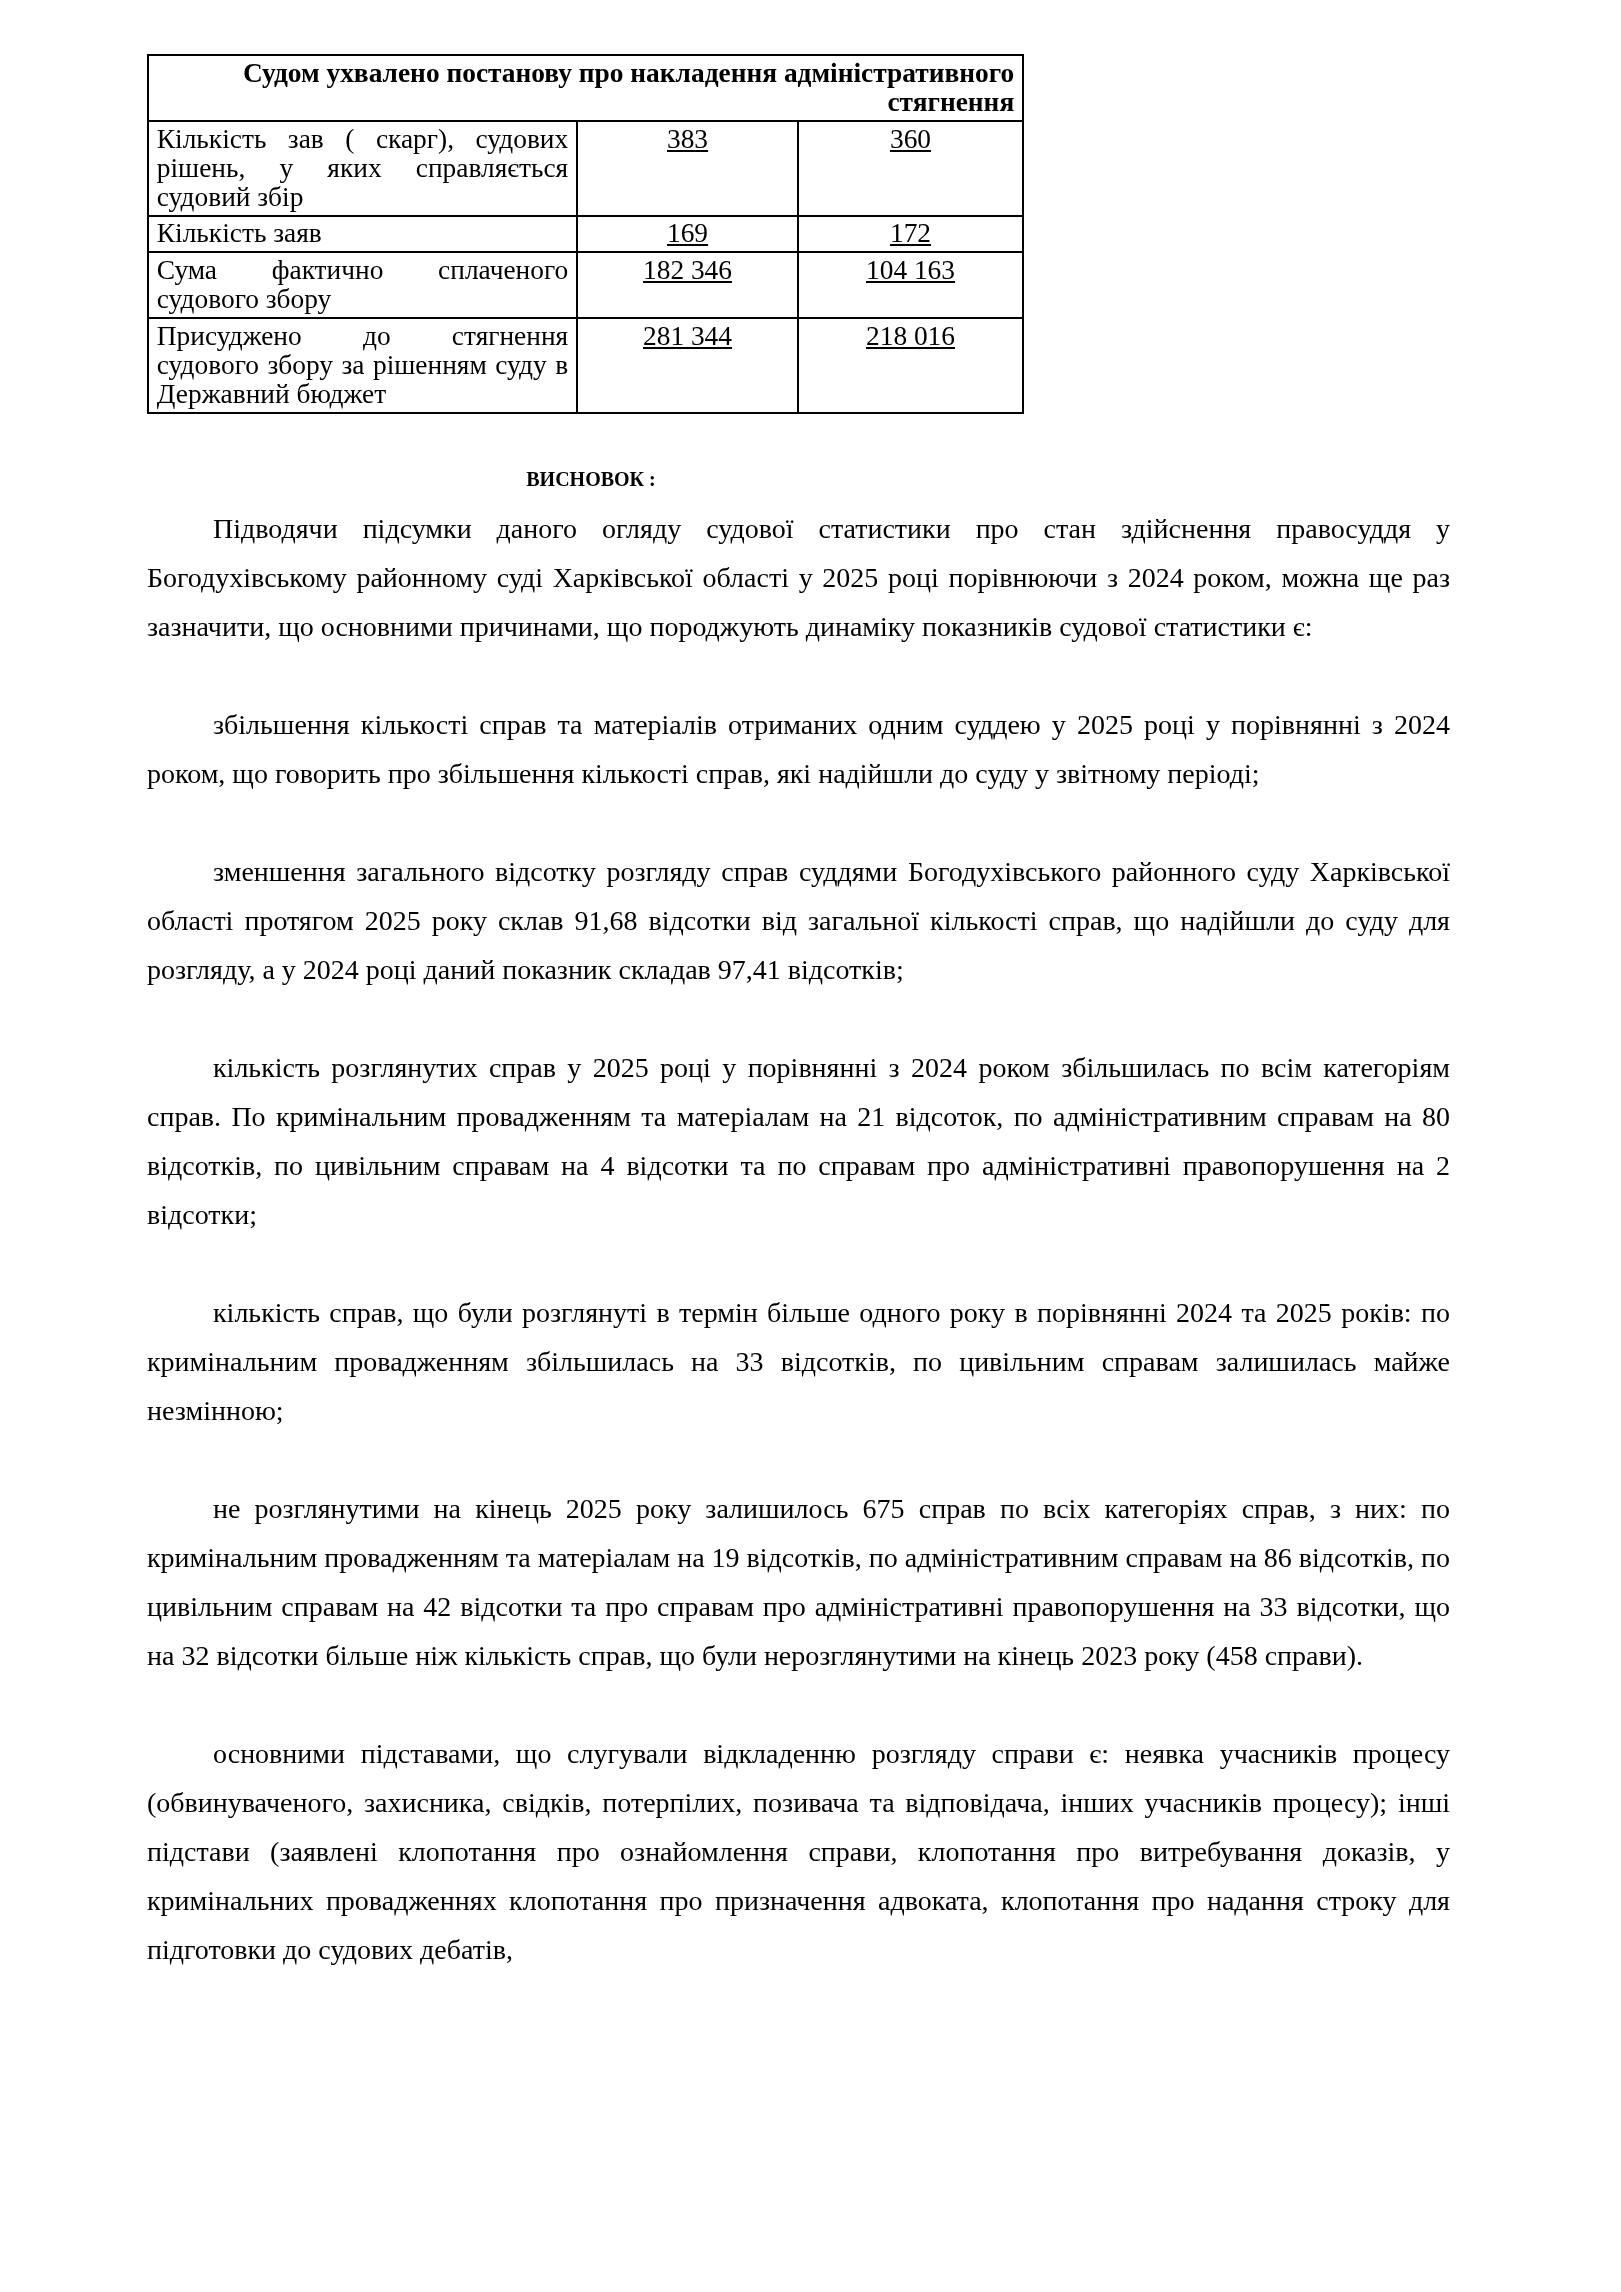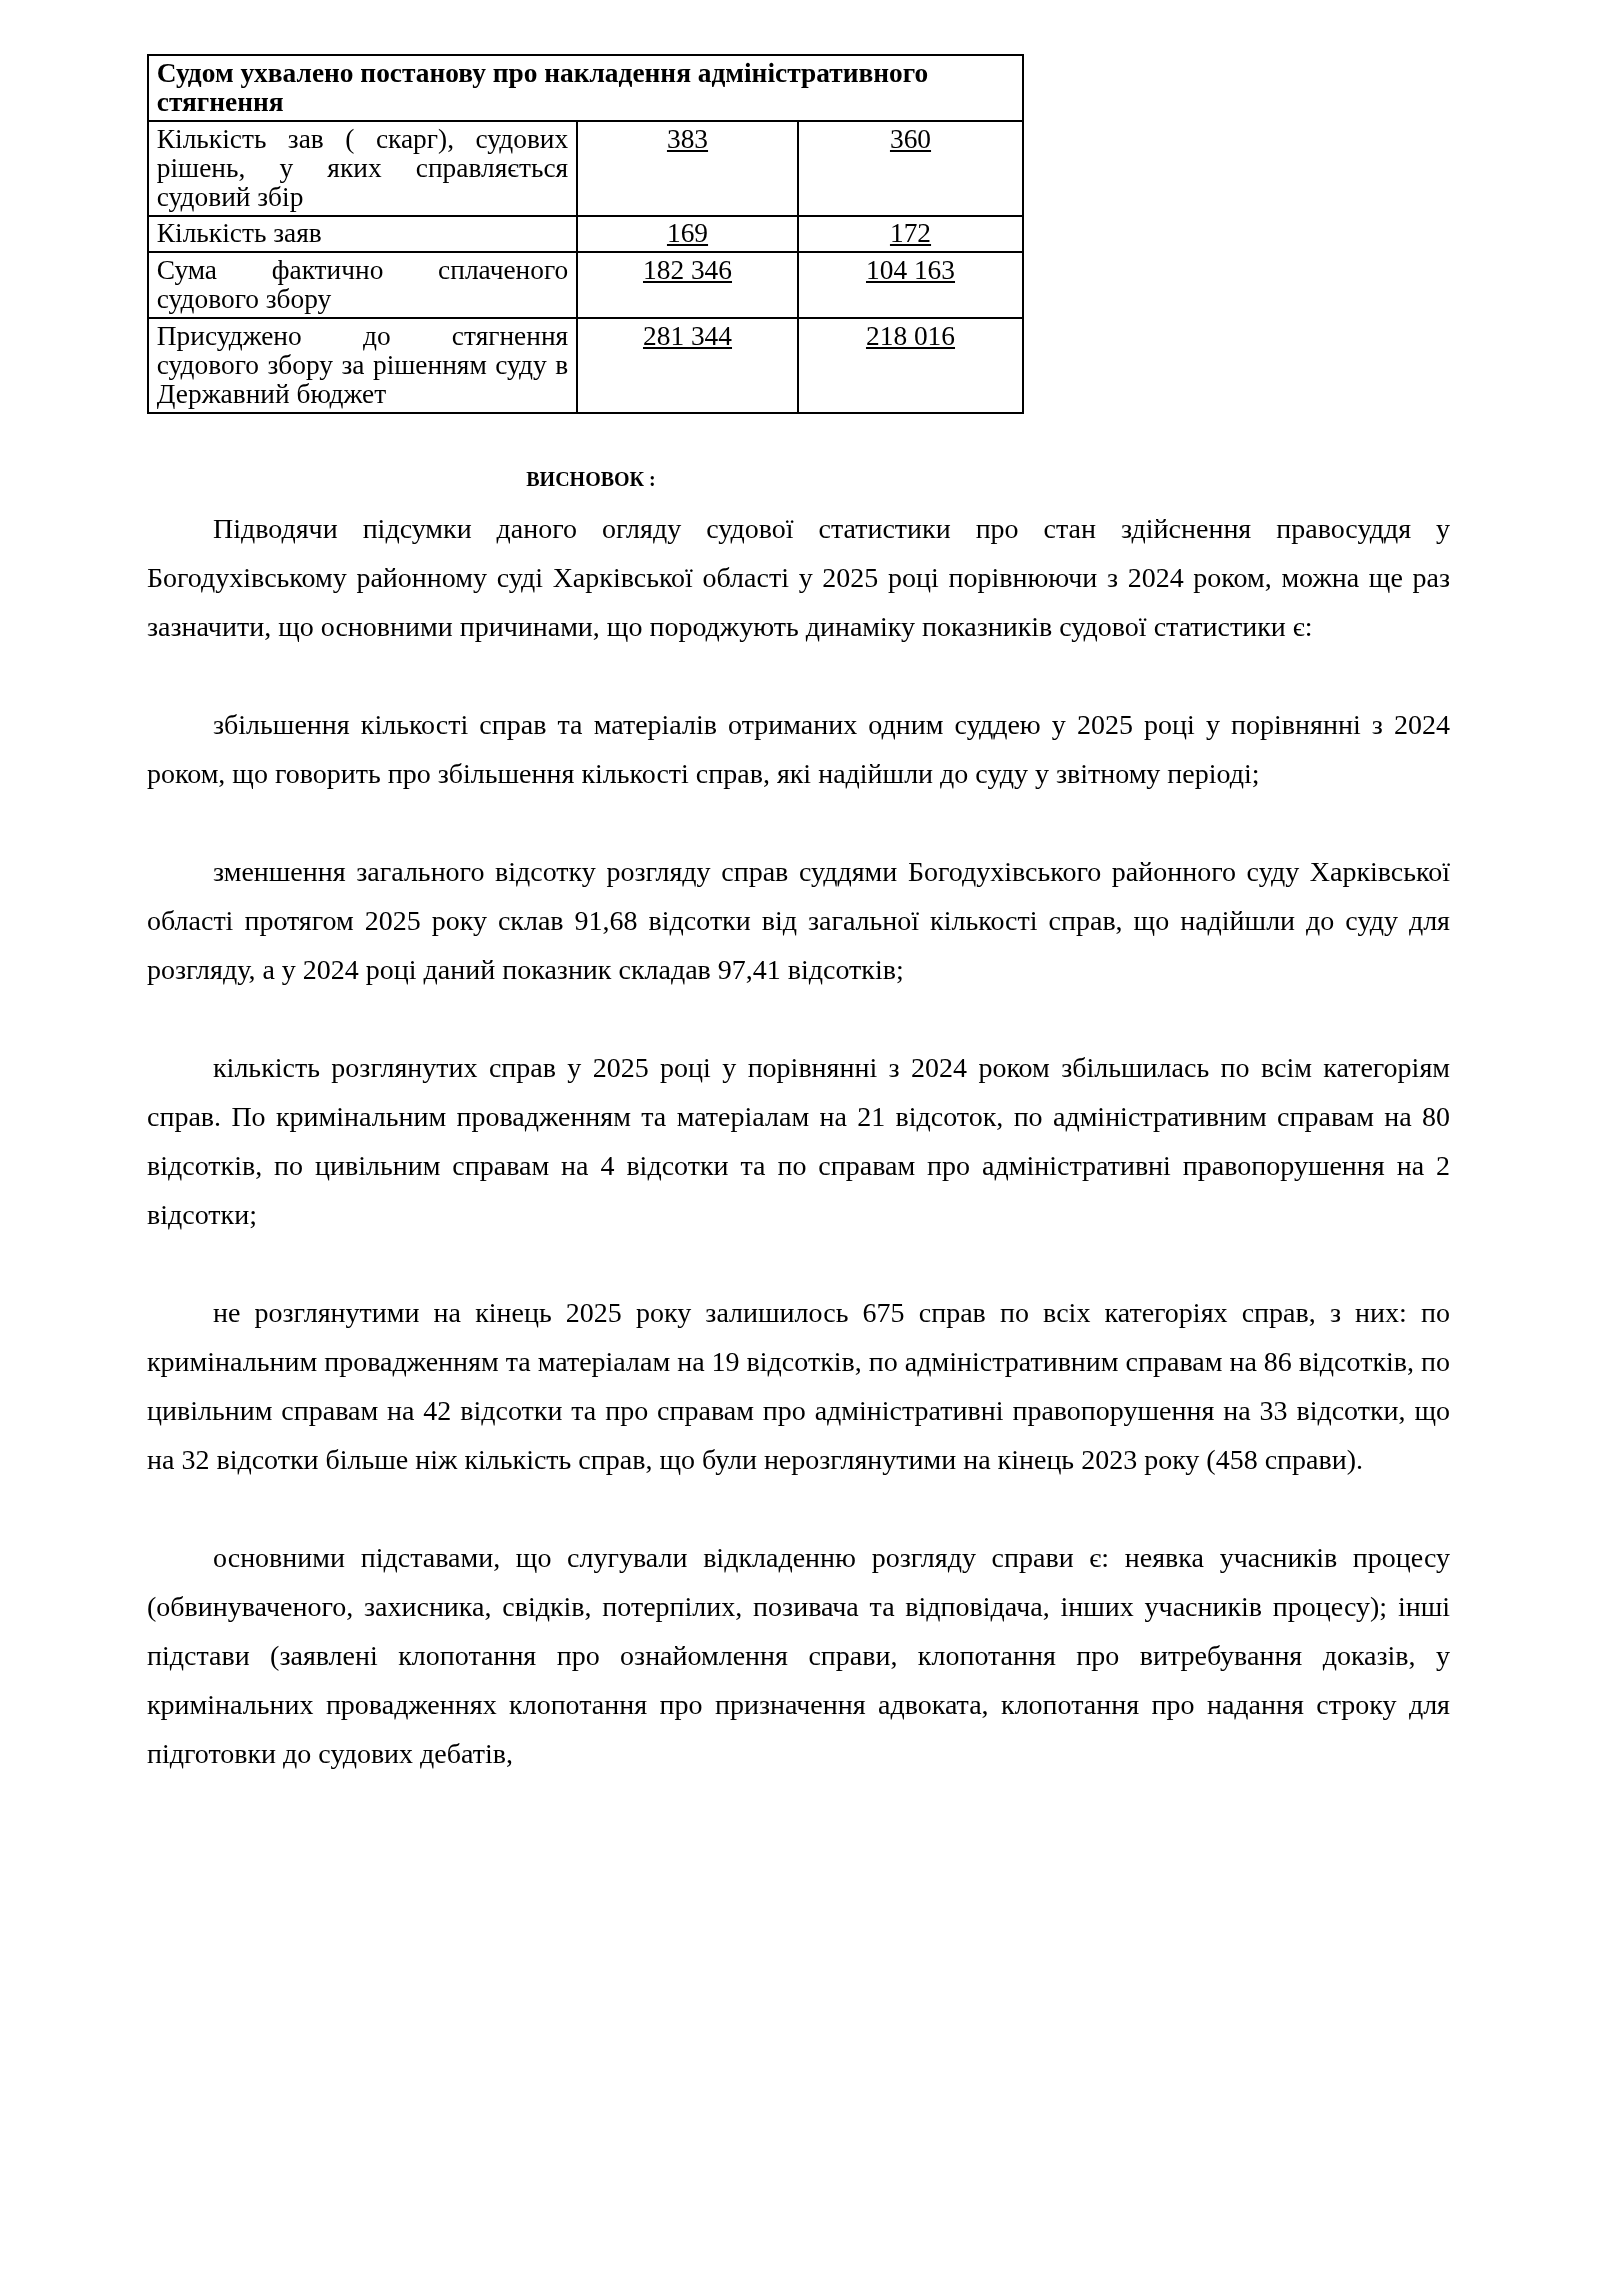--- a/index.html
+++ b/index.html
@@ -30,21 +30,21 @@
   table.stats-table td {
     border: 2px solid #000000;
     font-size: 27.4px;
     line-height: 29px;
     padding: 2.9px 7.8px;
     vertical-align: top;
     box-sizing: border-box;
   }
   td.t-header {
     font-weight: bold;
-    text-align: left;
+    text-align: right;
   }
   td.t-label {
     text-align: justify;
   }
   td.t-val {
     text-align: center;
     text-decoration: underline;
   }
   col.c1 { width: 429px; }
   col.c2 { width: 221px; }
@@ -111,18 +111,19 @@
     </tbody>
   </table>
 
   <h2 class="conclusion">ВИСНОВОК :</h2>
 
   <div class="text-block">
     <p class="body-par">Підводячи підсумки даного огляду судової статистики про стан здійснення правосуддя у Богодухівському районному суді Харківської області у 2025 році порівнюючи з 2024 роком, можна ще раз зазначити, що основними причинами, що породжують динаміку показників судової статистики є:</p>
     <p class="body-par">збільшення кількості справ та матеріалів отриманих одним суддею у 2025 році у порівнянні з 2024 роком, що говорить про збільшення кількості справ, які надійшли до суду у звітному періоді;</p>
     <p class="body-par">зменшення  загального відсотку розгляду справ суддями Богодухівського районного суду Харківської області  протягом 2025 року склав 91,68 відсотки від загальної кількості справ, що надійшли до суду для розгляду, а у 2024 році даний показник складав 97,41 відсотків;</p>
     <p class="body-par">кількість розглянутих справ у 2025 році у порівнянні з 2024 роком збільшилась по всім категоріям справ. По кримінальним провадженням та матеріалам на 21 відсоток, по адміністративним справам на 80 відсотків, по цивільним справам на 4 відсотки та по справам про адміністративні правопорушення на 2 відсотки;</p>
+    <p class="body-par">кількість справ, що були розглянуті в термін більше одного року в порівнянні 2024 та 2025 років: по кримінальним провадженням  збільшилась на 33 відсотків, по цивільним справам залишилась майже незмінною;</p>
     <p class="body-par">не розглянутими на кінець 2025 року залишилось 675 справ по всіх категоріях справ, з них: по кримінальним провадженням та матеріалам на 19 відсотків, по адміністративним справам на 86 відсотків, по цивільним справам на 42 відсотки та про справам про адміністративні правопорушення на 33 відсотки, що на 32 відсотки більше ніж кількість справ, що були нерозглянутими на кінець 2023 року (458 справи).</p>
     <p class="body-par">основними підставами, що слугували відкладенню розгляду справи є: неявка учасників процесу (обвинуваченого, захисника, свідків, потерпілих, позивача та відповідача, інших учасників процесу); інші підстави (заявлені клопотання про ознайомлення справи, клопотання про витребування доказів, у кримінальних провадженнях клопотання про призначення адвоката, клопотання про надання строку для підготовки до судових дебатів,</p>
   </div>
 
 </div>
 
 
 </body></html>

